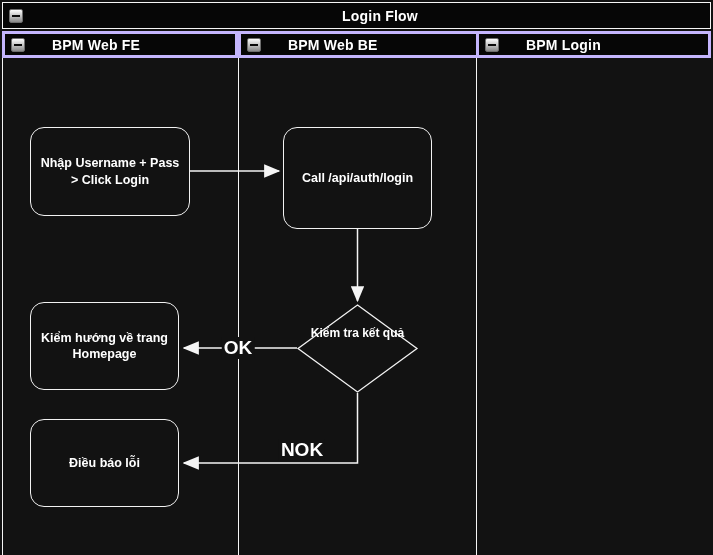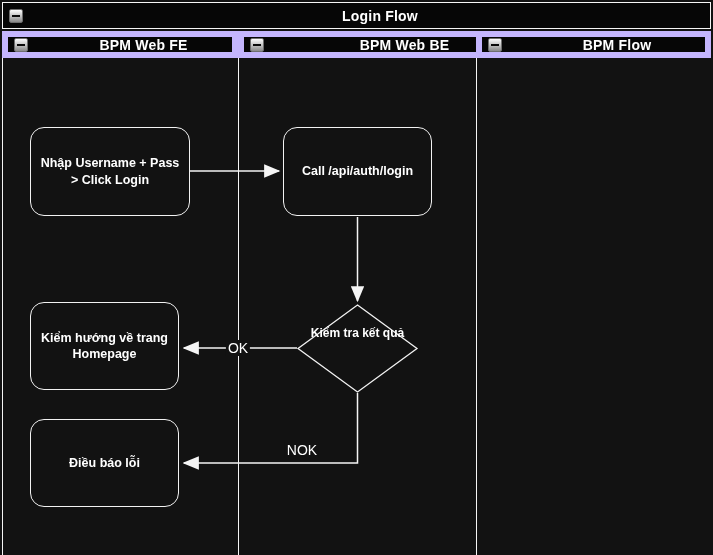--- a/index.html
+++ b/index.html
@@ -15,22 +15,22 @@
   
   .pool-title {
     left:2px; top:2px; width:709px; height:27px;
     background:#060606;
     border:1px solid #f5f5f5;
     display:flex; align-items:center; justify-content:center;
   }
   .lane-header {
     top:31px; height:27px;
     background:#060606;
-    border:6px solid #c4b5fd;
-    display:flex; align-items:center; justify-content:center;
+    border:3px solid #c4b5fd;
+    display:flex; align-items:center; justify-content:flex-start;
   }
   .hdr-text { font-size:14px; font-weight:bold; letter-spacing:.2px;padding-left:47px; }
 
   .collapse-btn {
     position:absolute; left:6px; top:50%; transform:translateY(-50%);
     width:14px; height:14px;
     background:linear-gradient(#fdfdfd, #8a8a8a);
     border:1px solid #6e6e6e; border-radius:2px;
     display:flex; align-items:center; justify-content:center;
   }
@@ -50,21 +50,21 @@
     padding:0 7px;
   }
   .diamond-label {
     left:300px; top:320px; width:115px; height:25px;
     display:flex; align-items:center; justify-content:center;
     font-size:12px; font-weight:bold; text-align:center;
   }
   .edge-label {
     transform:translate(-50%,-50%);
     background:#121212; padding:0 2px;
-    font-size:14px; font-weight:normal;
+    font-size:19px; font-weight:bold;
   }
   svg.connector-layer { left:0; top:0; pointer-events:none; }
 </style>
 </head>
 <body>
 
 <div class="abs pool-title">
   <span class="collapse-btn">
       <span class="minus"></span>
     </span>
@@ -80,21 +80,21 @@
 <div class="abs lane-header" style="left:238px; width:286px;">
   <span class="collapse-btn">
       <span class="minus"></span>
     </span>
   <span class="hdr-text">BPM Web BE</span>
 </div>
 <div class="abs lane-header" style="left:476px; width:235px;">
   <span class="collapse-btn">
       <span class="minus"></span>
     </span>
-  <span class="hdr-text">BPM Flow</span>
+  <span class="hdr-text">BPM Login</span>
 </div>
 
 <div class="abs v-divider" style="left:2px;"></div>
 <div class="abs v-divider" style="left:238px;"></div>
 <div class="abs v-divider" style="left:476px;"></div>
 
 <svg class="abs connector-layer" width="713" height="555" viewBox="0 0 713 555">
   <defs>
     <marker id="arrow" viewBox="0 0 12 10" refX="11" refY="5" markerWidth="11" markerHeight="9" orient="auto-start-reverse">
       <path d="M0,0 L12,5 L0,10 z" fill="#f5f5f5"></path>
@@ -109,21 +109,21 @@
 
   <path d="M357.5,393 L357.5,463 L184,463" stroke="#f5f5f5" stroke-width="1.5" fill="none" marker-end="url(#arrow)"></path>
 
   <polygon points="357.5,305 417,348.5 357.5,392 298,348.5" fill="#121212" stroke="#f2f2f2" stroke-width="1.3"></polygon>
 </svg>
 
 <div class="abs node" style="left:30px; top:127px; width:160px; height:89px;">
   <span>Nhập Username + Pass &gt; Click Login</span>
 </div>
 
-<div class="abs node" style="left:283px; top:127px; width:149px; height:89px;">
+<div class="abs node" style="left:283px; top:127px; width:149px; height:102px;">
   <span>Call /api/auth/login</span>
 </div>
 
 <div class="abs node" style="left:30px; top:302px; width:149px; height:88px;">
   <span>Kiểm hướng về trang Homepage</span>
 </div>
 
 <div class="abs node" style="left:30px; top:419px; width:149px; height:88px;">
   <span>Điều báo lỗi</span>
 </div>

